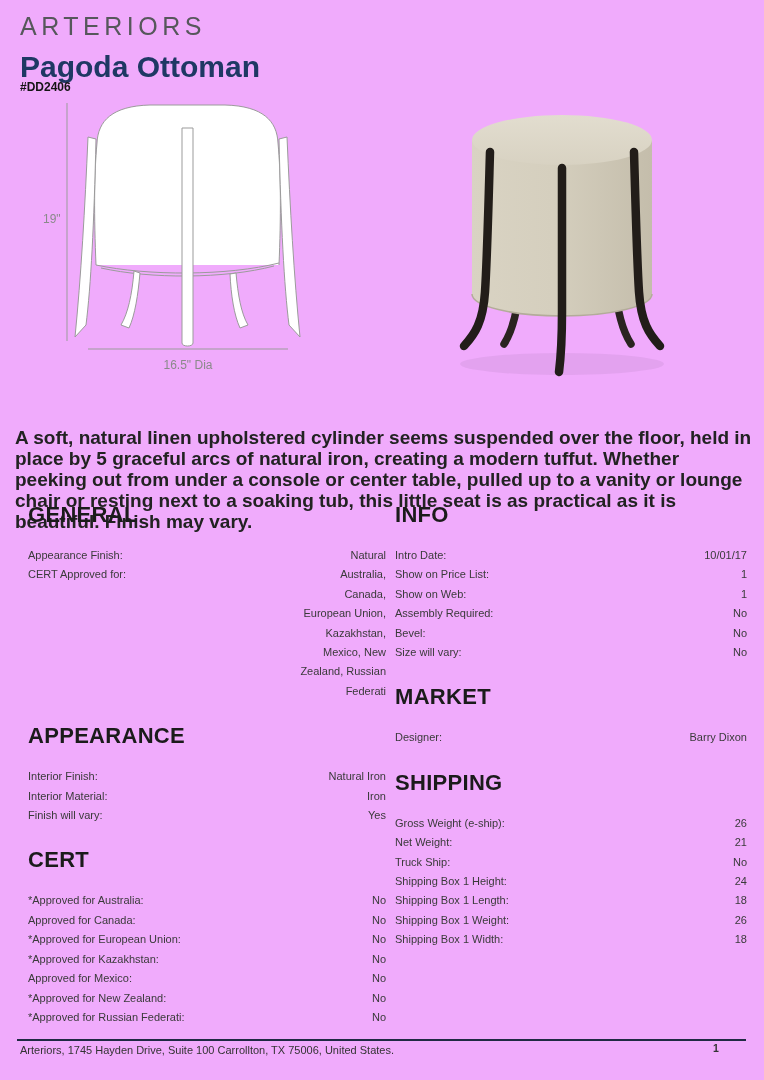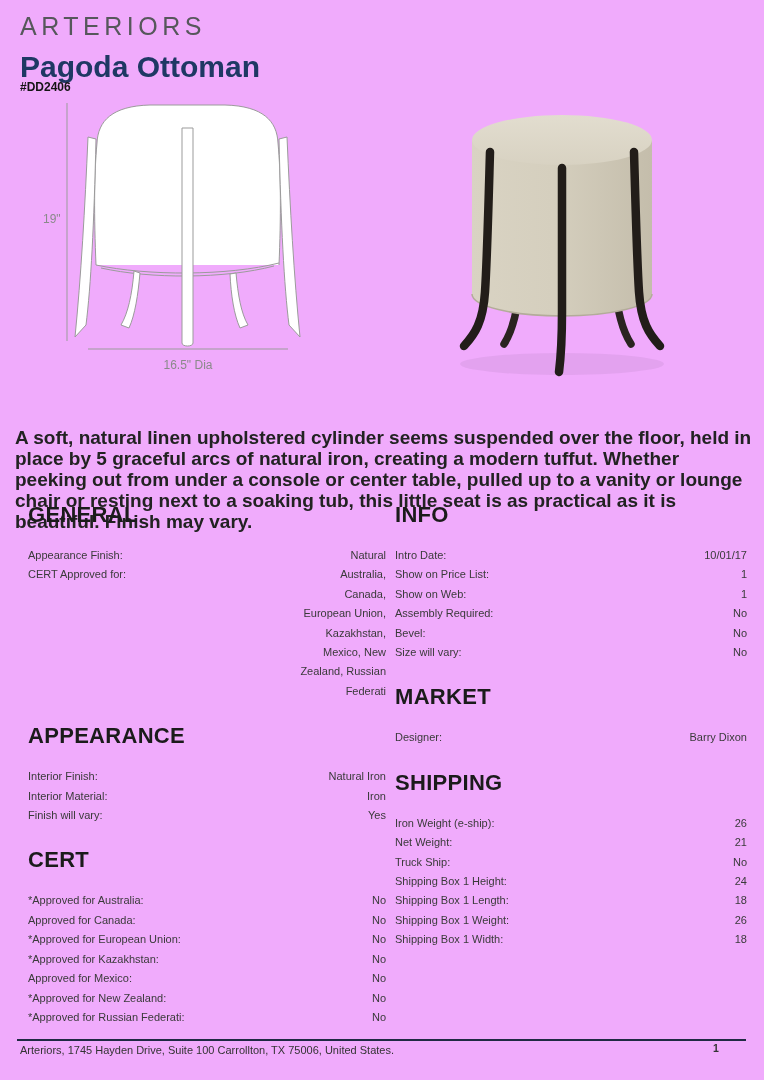--- a/index.html
+++ b/index.html
@@ -236,21 +236,21 @@
         <div class="row">
           <div class="label">Designer:</div>
           <div class="value">
             <div>Barry Dixon</div>
           </div>
         </div>
       </section>
       <section class="spec-section">
         <div class="section-title">SHIPPING</div>
         <div class="row">
-          <div class="label">Iron Weight (e-ship):</div>
+          <div class="label">Gross Weight (e-ship):</div>
           <div class="value">
             <div>26</div>
           </div>
         </div>
         <div class="row">
           <div class="label">Net Weight:</div>
           <div class="value">
             <div>21</div>
           </div>
         </div>

